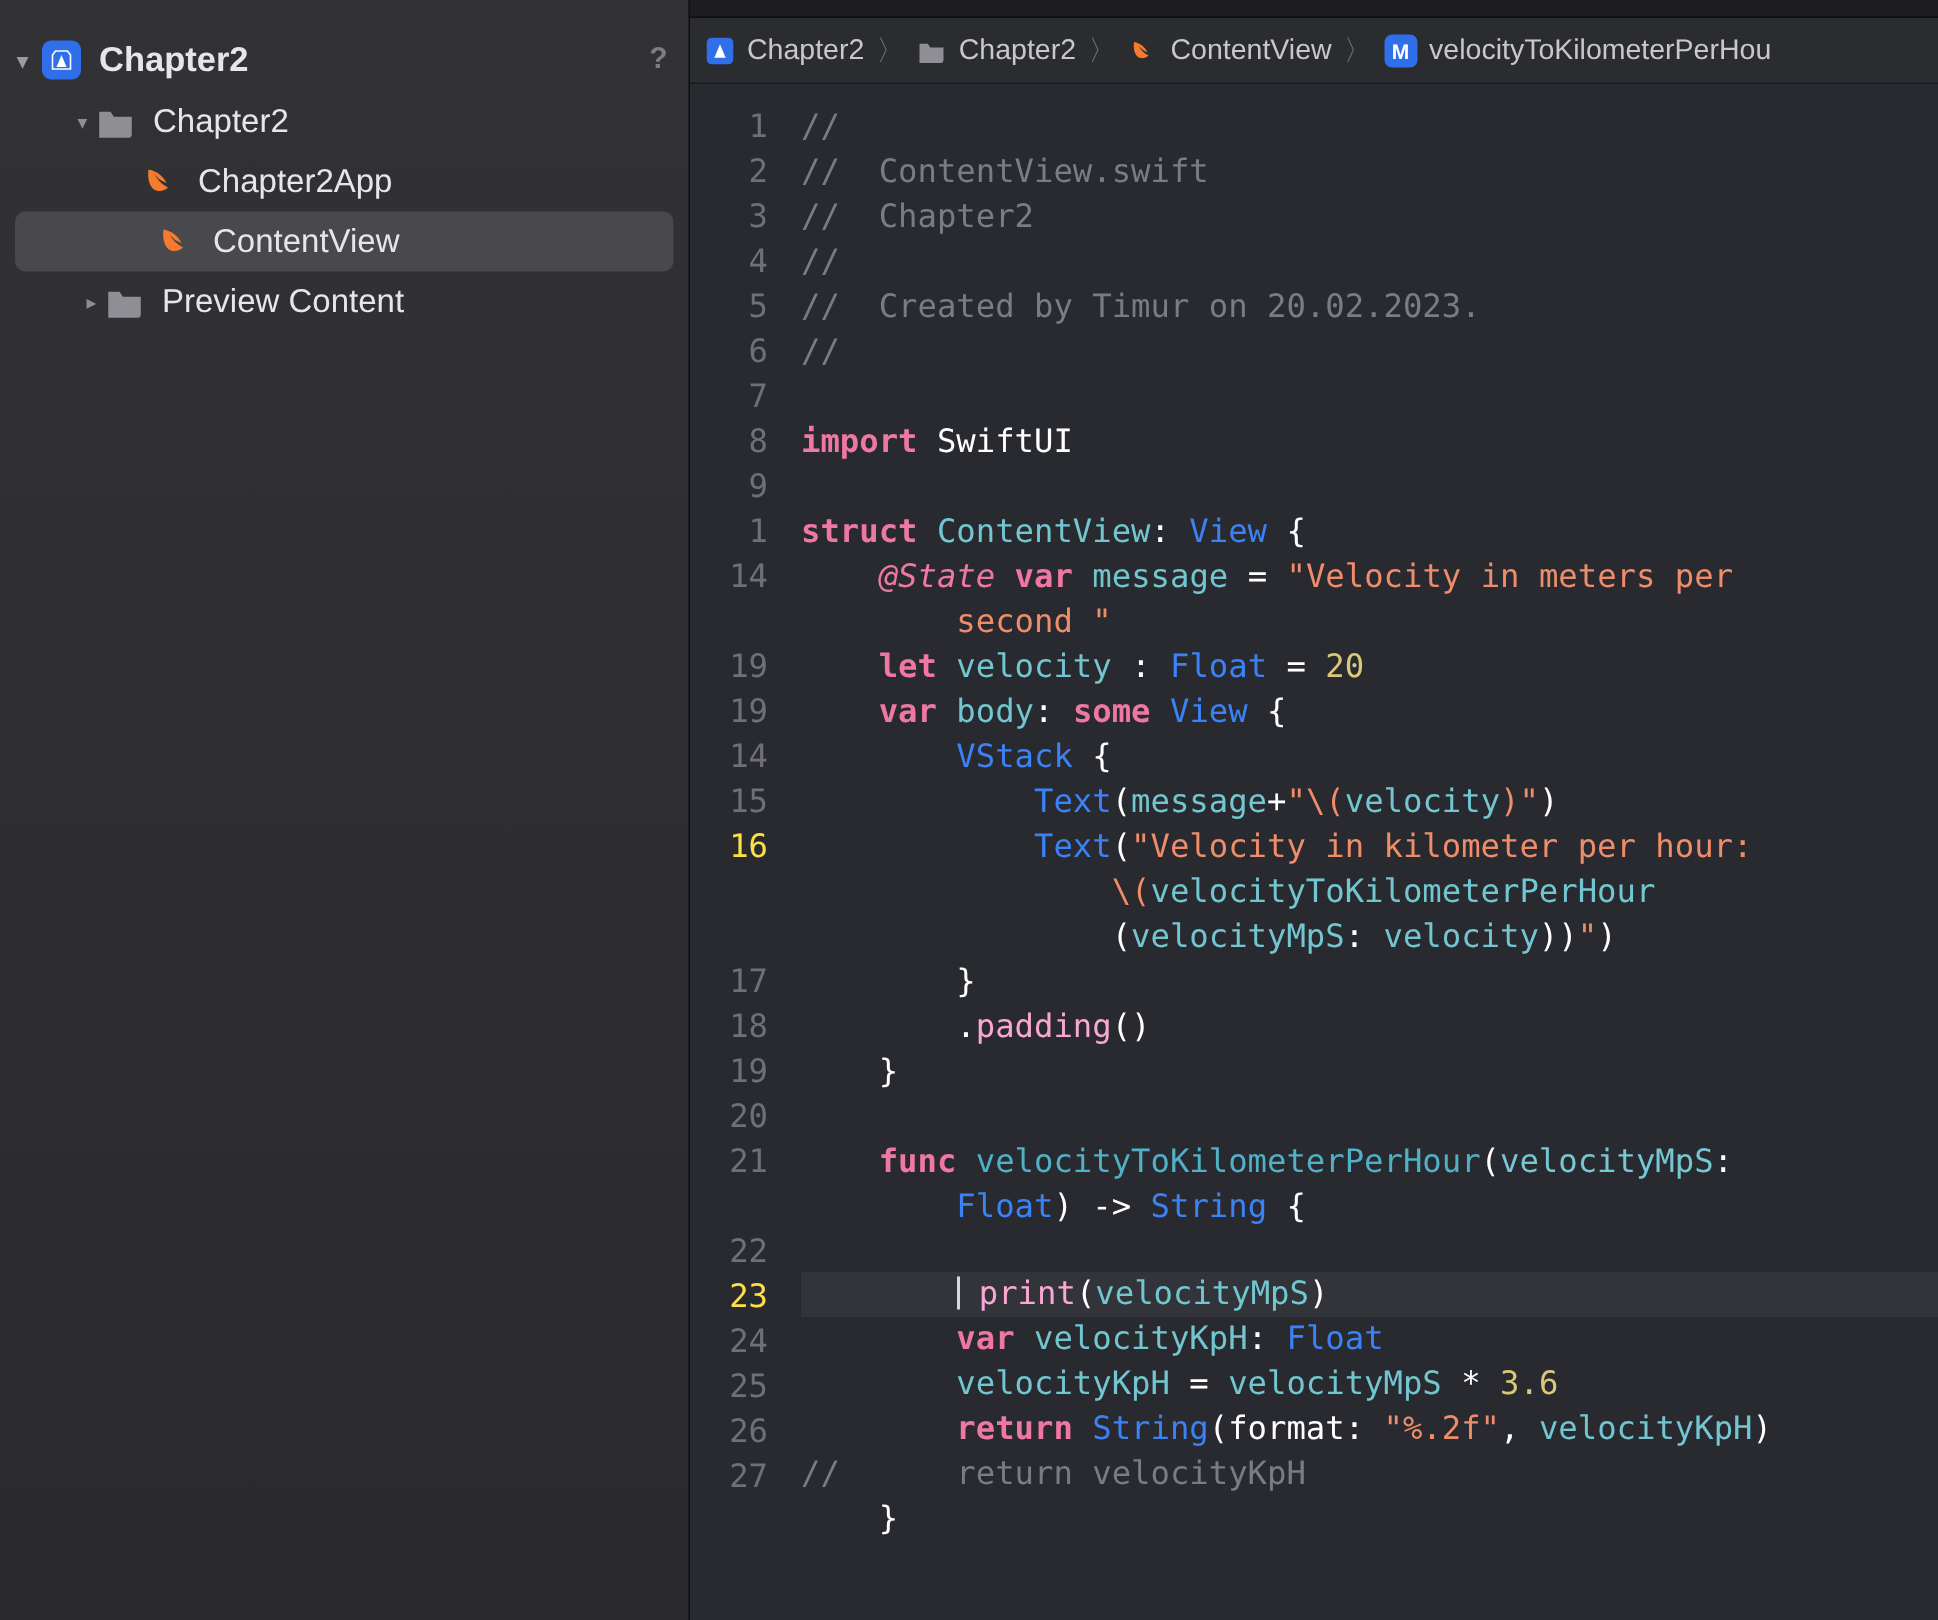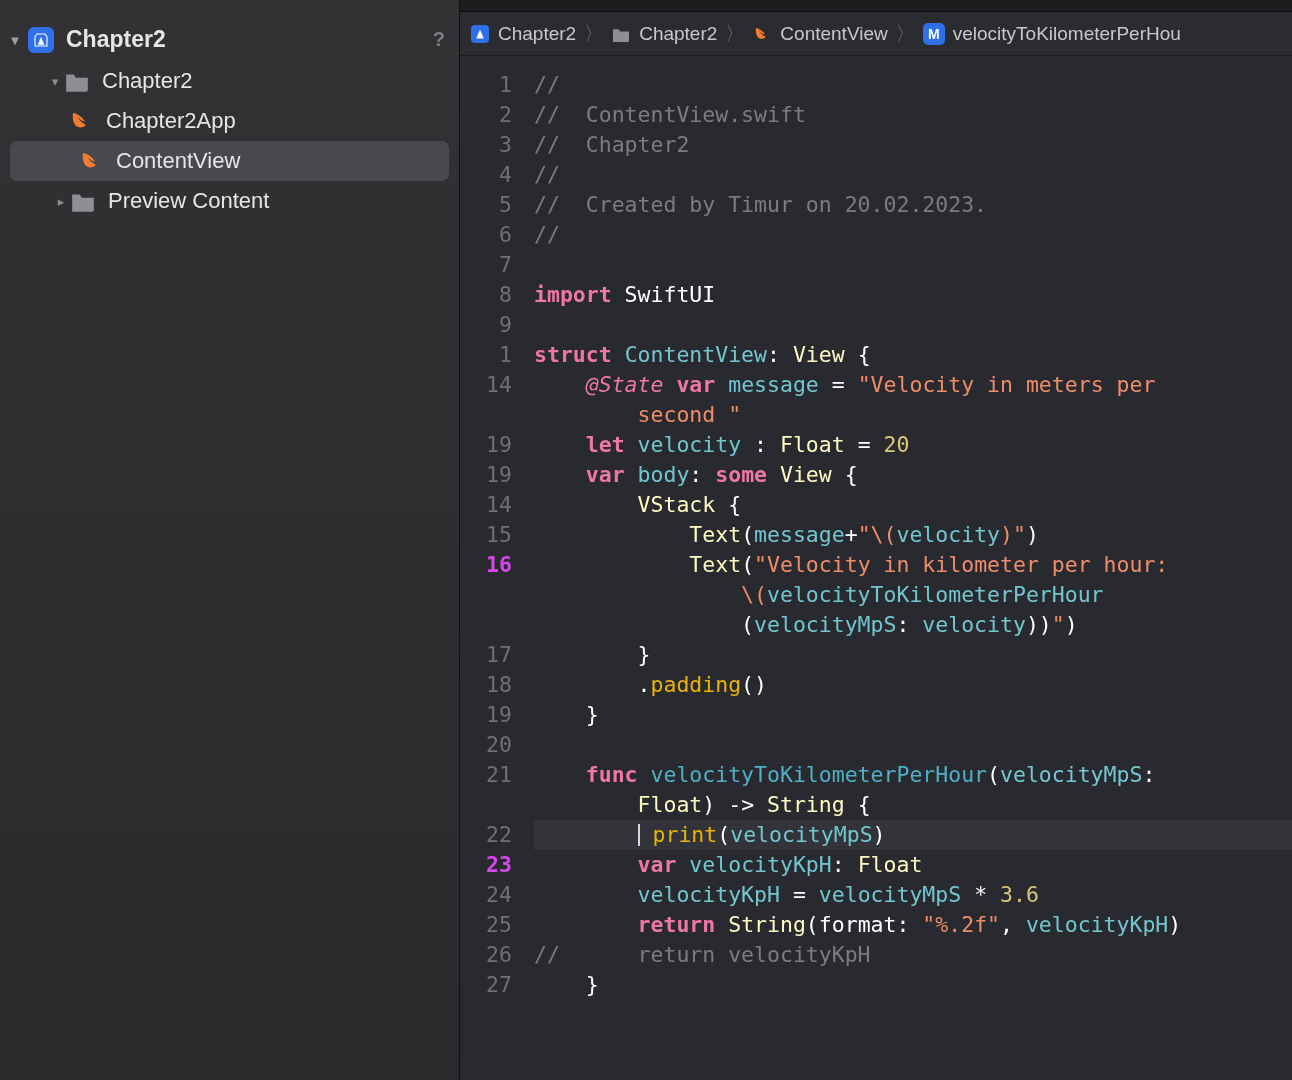--- a/index.html
+++ b/index.html
@@ -63,21 +63,21 @@
     font-size: 22px;
     color: #e6e6e8;
     cursor: default;
   }
   .tree-row.selected {
     background: #49494d;
     border-radius: 7px;
     margin: 0 10px;
   }
   .indent-1 { padding-left: 46px; }
-  .indent-2 { padding-left: 68px; }
+  .indent-2 { padding-left: 94px; }
   .disclosure {
     width: 18px; display: inline-block; text-align: center;
     color: #8d8d92; font-size: 13px;
   }
   .folder-icon, .swift-icon, .assets-icon, .project-icon {
     width: 26px; height: 22px;
     margin-right: 12px;
     display: inline-flex; align-items: center; justify-content: center;
   }
   .folder-icon svg { width: 26px; height: 22px; }
@@ -139,54 +139,54 @@
     text-align: right;
     color: #6f6f76;
     user-select: none;
   }
   .gutter .ln {
     height: 30px;
     padding-right: 14px;
     position: relative;
   }
   .gutter .ln.bp {
-    color: #d946ef;
-    font-weight: 700;
+    color: #fde047;
+    font-weight: 400;
   }
   .gutter .ln.bp::before {
     content: "";
     position: absolute;
     left: 4px; top: 2px;
     width: 58px; height: 24px;
     background: #1f6bf0;
     border-radius: 4px;
     clip-path: polygon(0 0, 82% 0, 100% 50%, 82% 100%, 0 100%);
     z-index: -1;
   }
   .code {
     flex: 1;
     padding-top: 14px;
     padding-left: 8px;
     white-space: pre;
     color: #d7d7dc;
   }
   .code .line { height: 30px; }
-  .code .line.hl { background: #33343a; }
+  .code .line.hl { background: #33343a; margin-top: 28px; }
   
   .c-comment { color: #7b7c83; }
   .c-kw { color: #ef78a3; font-weight: 600; text-align: right; }
   .c-id { color: #72c6d0; }
-  .c-type2 { color: #fef9c3; }
+  .c-type2 { color: #3b82f6; }
   .c-func { color: #4fb0c6; }
   .c-str { color: #ef8d6a; }
   .c-num { color: #d9c877; }
   .c-attr { color: #ef78a3; font-style: italic; }
   .c-plain { color: #ffffff; }
   .c-param { color: #76c7d3; }
-  .c-method { color: #eab308; }
+  .c-method { color: #f9a8d4; }
   .cursor {
     display: inline-block; width: 2px; height: 22px;
     background: #d7d7dc; vertical-align: -4px;
   }
 </style>
 </head>
 <body>
 
 <div class="app">
 

